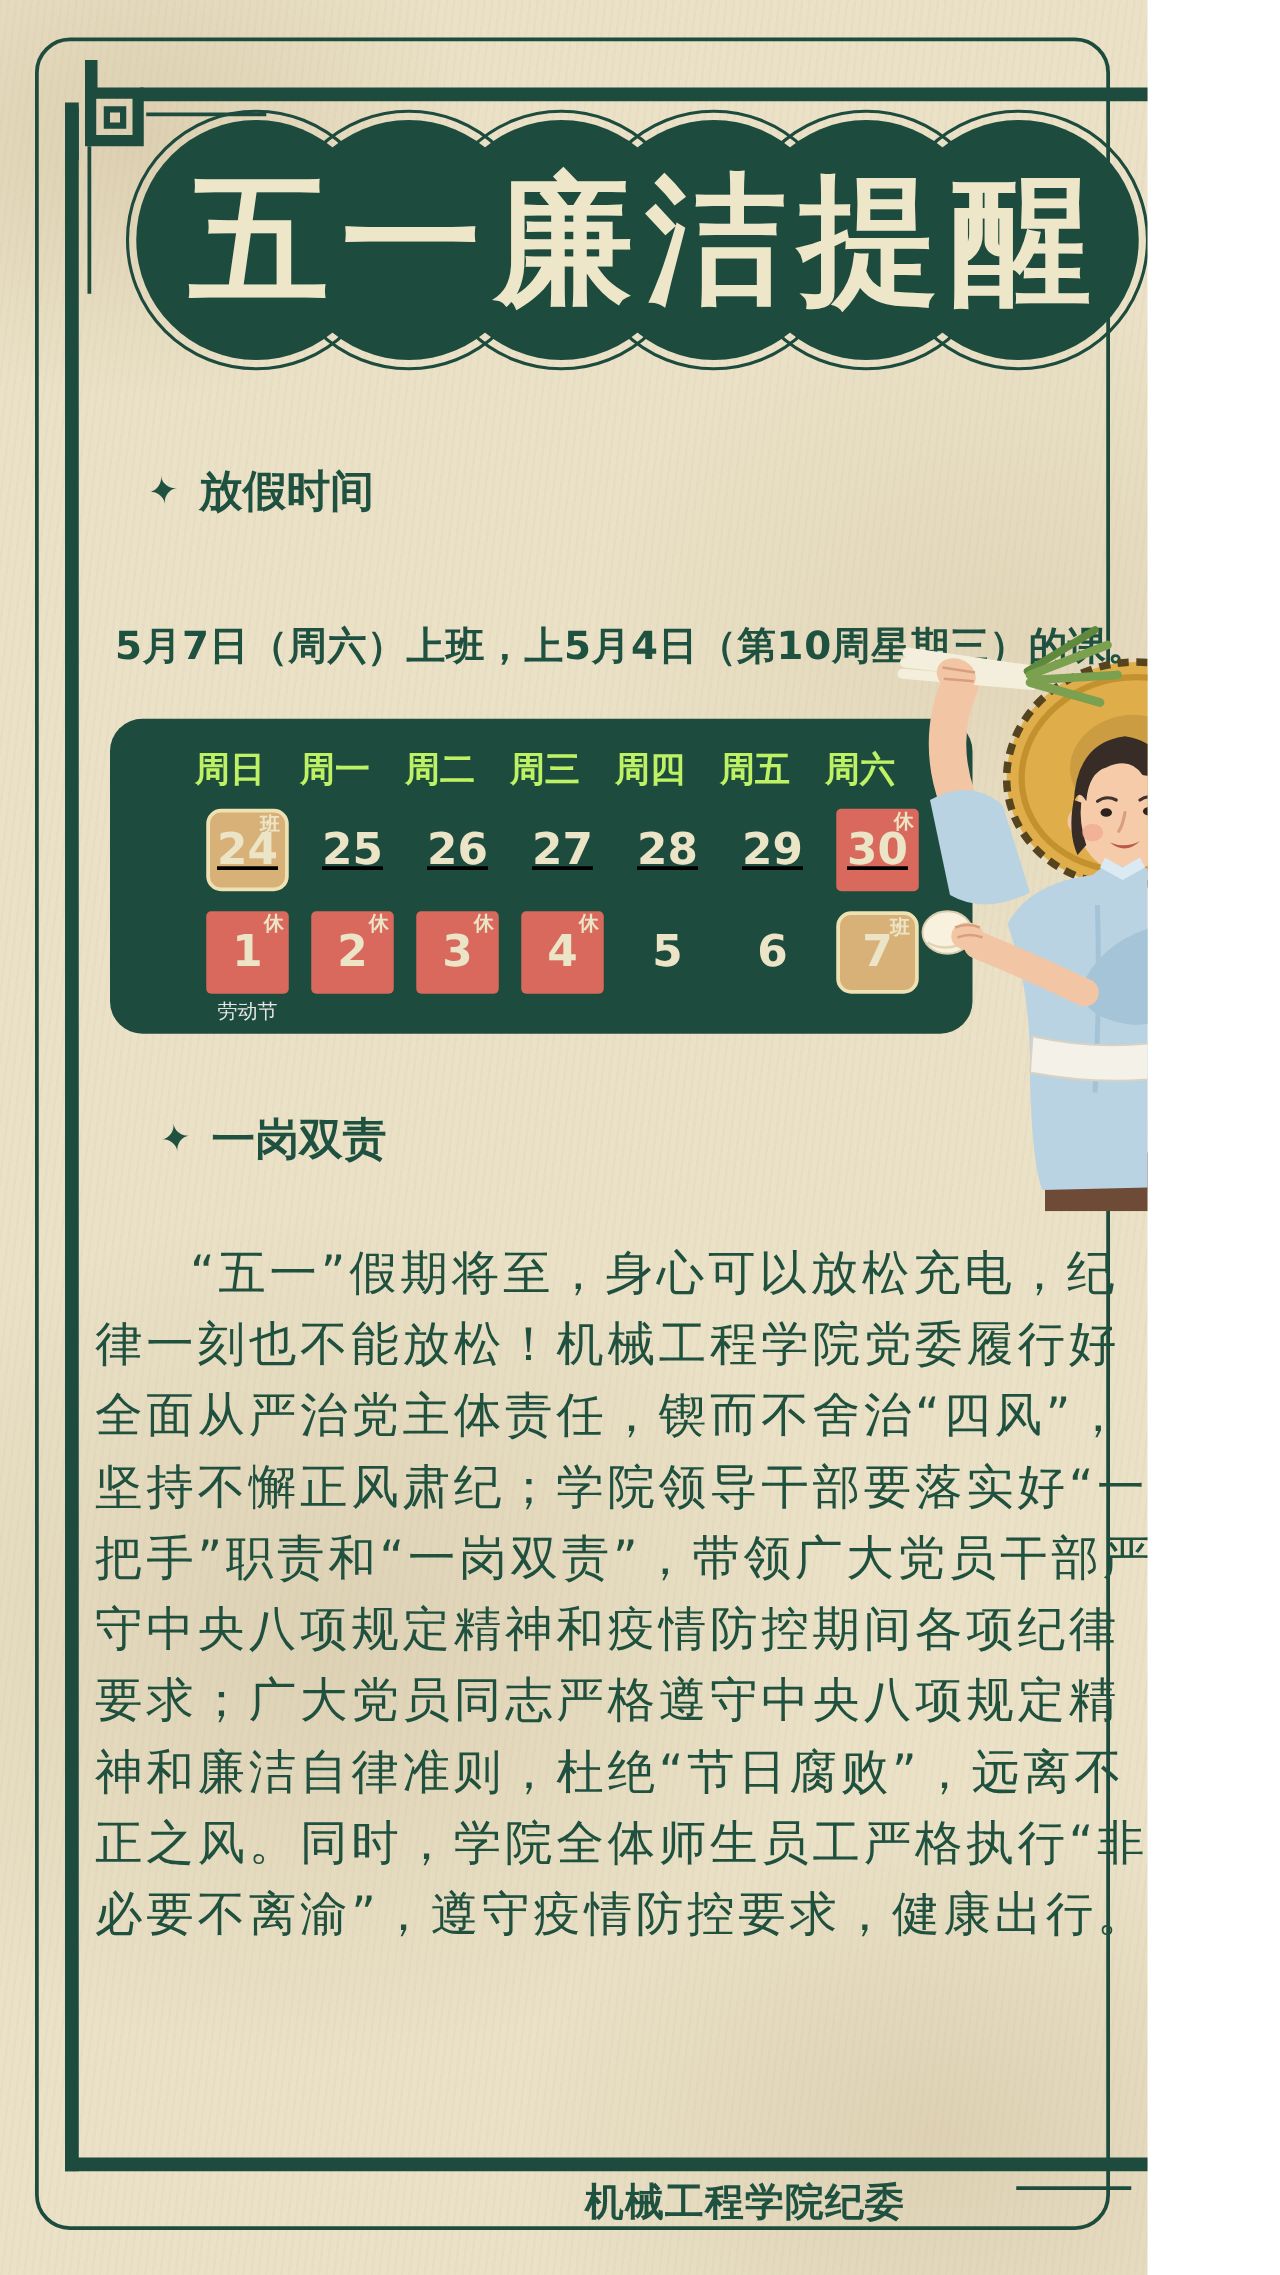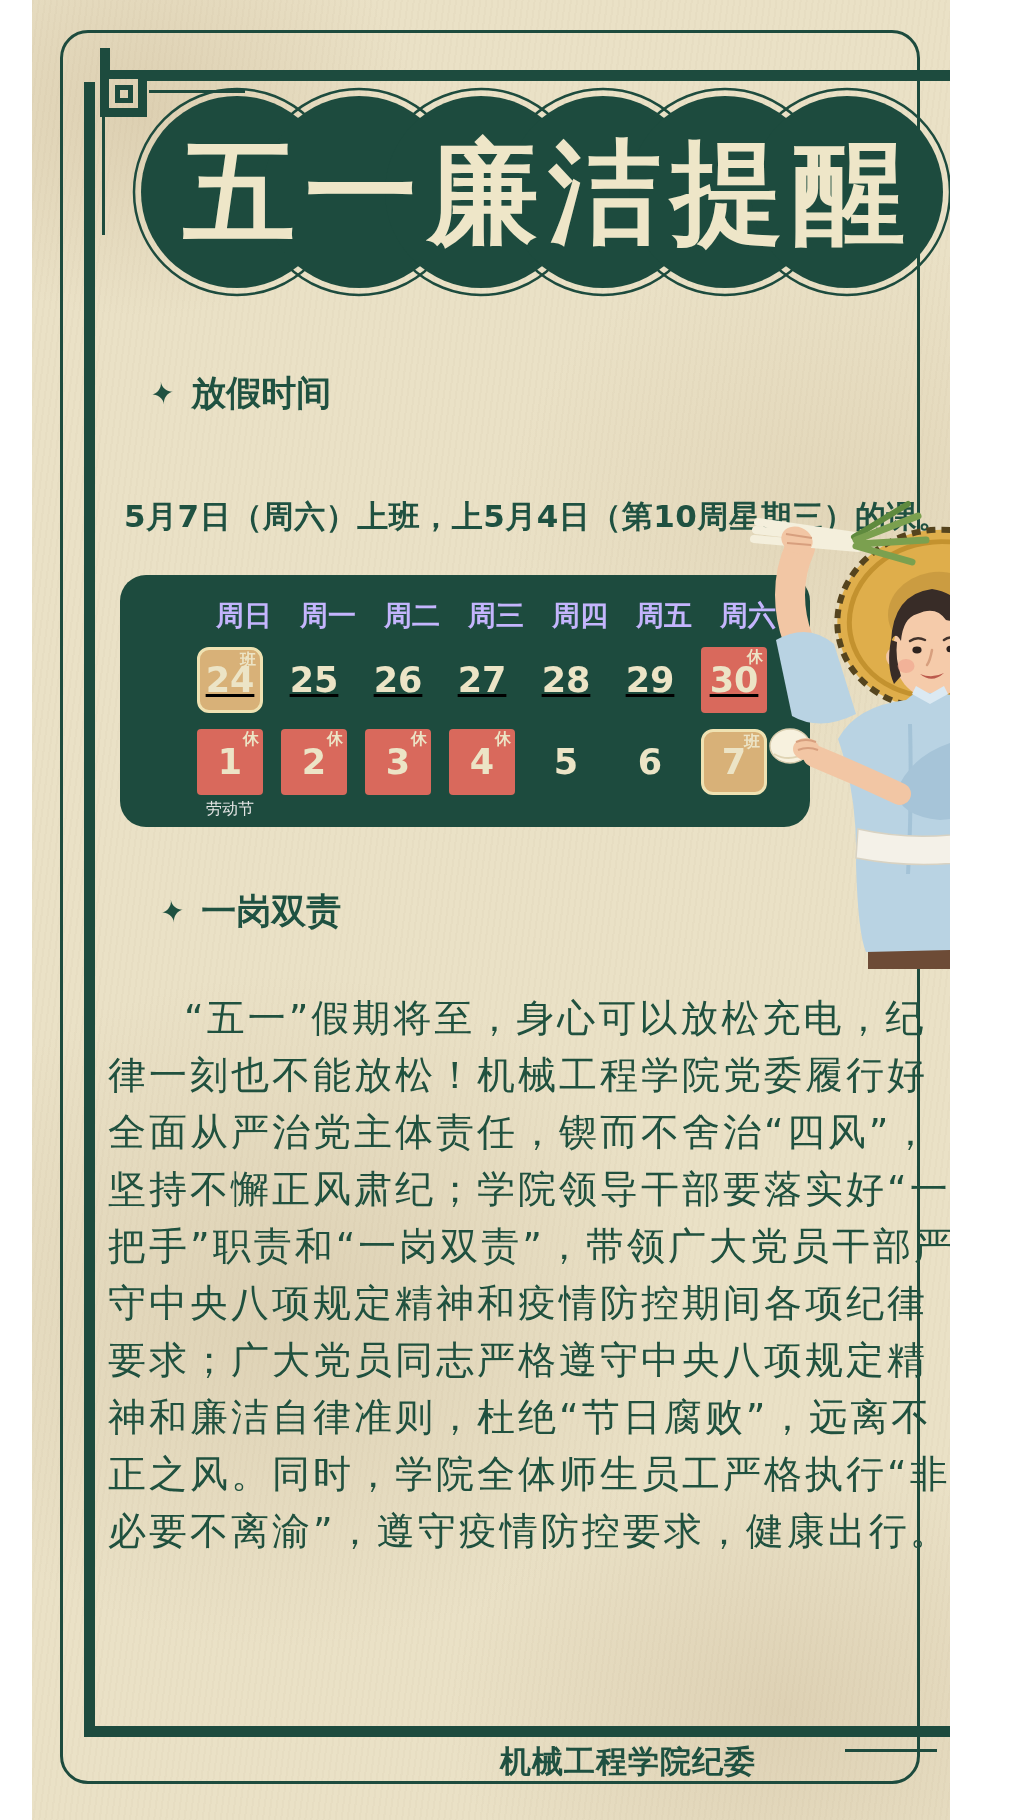--- a/index.html
+++ b/index.html
@@ -5,21 +5,20 @@
   html,body{margin:0;padding:0;}
   body{width:1024px;height:1820px;font-family:"DejaVu Sans",sans-serif;}
   .poster{position:relative;width:918px;height:1820px;overflow:hidden;
     background-color:#eae1c6;
     background-image:
       radial-gradient(ellipse 420px 320px at 12% 6%, rgba(168,138,96,.20), transparent 65%),
       radial-gradient(ellipse 520px 420px at 88% 28%, rgba(172,142,98,.13), transparent 65%),
       radial-gradient(ellipse 640px 520px at 28% 72%, rgba(150,120,82,.15), transparent 65%),
       radial-gradient(ellipse 520px 400px at 82% 94%, rgba(160,130,92,.17), transparent 65%),
       repeating-linear-gradient(97deg, rgba(120,92,60,.028) 0 2px, transparent 2px 6px);
-    margin-left: 32px;
   }
   
   .outer-border{position:absolute;left:28px;top:30px;right:30px;bottom:36px;
     border:3px solid #1d4b3e;border-radius:28px;}
   .bar{position:absolute;background:#1d4b3e;}
   .bar-top{left:112px;top:70px;width:864px;height:11px;}
   .bar-right{left:965px;top:70px;width:11px;height:1522px;}
   .bar-bottom{left:52px;top:1726px;width:878px;height:11px;}
   .bar-left{left:52px;top:86px;width:11px;height:1651px;}
   .corner{position:absolute;}
@@ -38,21 +37,21 @@
   .head-integrity{left:128px;top:888px;}
   .body-line{position:absolute;left:92px;color:#1f5141;font-weight:700;font-size:31px;
     letter-spacing:.5px;white-space:nowrap;}
   .line1{top:444px;}
   .line2{top:496px;}
   
   .cal-panel{position:absolute;left:88px;top:575px;width:690px;height:252px;
     background:#1d4b3e;border-radius:26px;z-index:2;}
   .cal-weekdays,.cal-row{display:grid;grid-template-columns:repeat(7,84px);padding-left:68px;}
   .cal-weekdays{padding-top:24px;}
-  .cal-wd{height:34px;line-height:34px;text-align:right;color:#c4b5fd;font-size:28px;font-weight:600;}
+  .cal-wd{height:34px;line-height:34px;text-align:left;color:#bef264;font-size:28px;font-weight:600;}
   .cal-row1{margin-top:14px;text-decoration:underline;}
   .cal-row2{margin-top:16px;}
   .cal-cellwrap{position:relative;height:66px;}
   .cal-cell{position:relative;width:66px;height:66px;margin:0 auto;display:flex;
     align-items:center;justify-content:center;color:#ece4c6;font-size:35px;font-weight:600;}
   .cal-cell.rest{background:#d9695c;border-radius:4px;}
   .cal-cell.work{background:#d8b178;border:3px solid #efe2b2;border-radius:12px;width:60px;height:60px;}
   .cal-tag{position:absolute;top:2px;right:4px;font-size:16px;font-weight:600;line-height:16px;}
   .cal-note{position:absolute;top:70px;width:100%;text-align:center;color:#e5e5e5;font-size:16px;}
   

